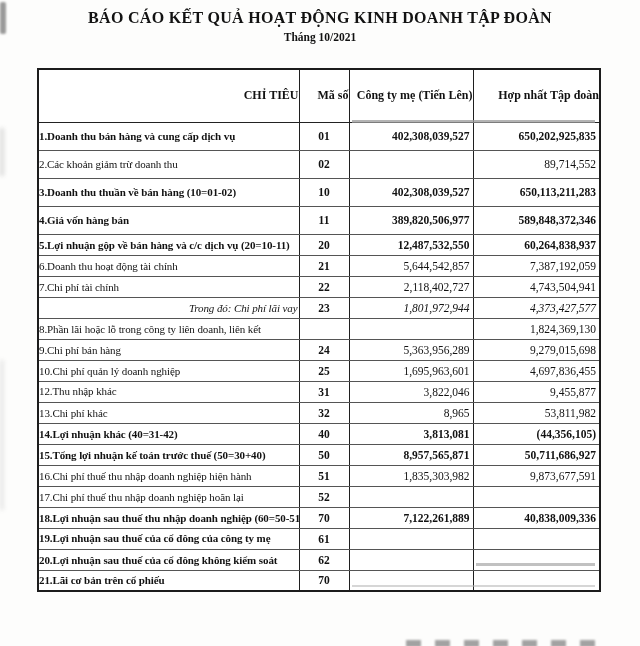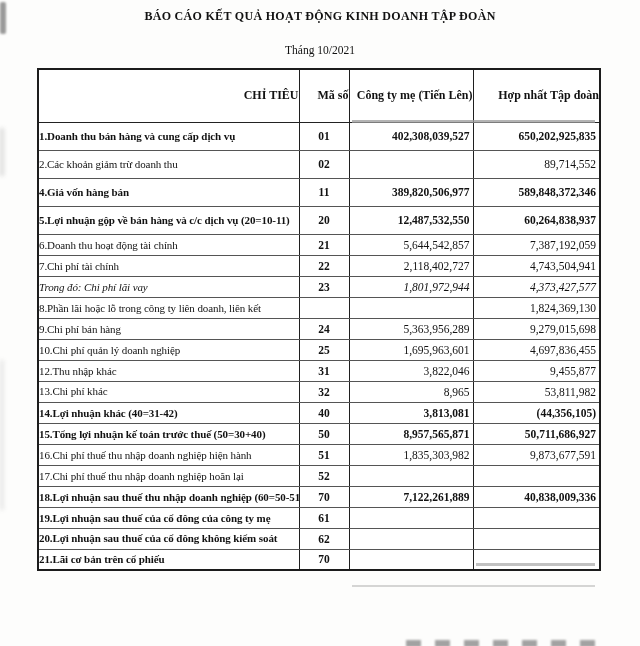--- a/index.html
+++ b/index.html
@@ -9,30 +9,30 @@
     background: #fdfdfc;
     color: #121212;
     font-family: "Liberation Serif", "DejaVu Serif", serif;
     position: relative;
   }
   .page { position: relative; width: 640px; height: 646px; }
 
   .title {
     text-align: center;
     font-weight: bold;
-    font-size: 12px;
+    font-size: 16px;
     letter-spacing: 0.3px;
     padding-top: 9px;
     margin: 0;
   }
   .subtitle {
     text-align: center;
-    font-weight: normal;
+    font-weight: bold;
     font-size: 11.5px;
-    margin-top: 20px;
+    margin-top: 4px;
   }
 
   table.report {
     position: absolute;
     left: 37px; top: 68px;
     width: 562px;
     border-collapse: collapse;
     table-layout: fixed;
     border: 2px solid #1c1c1c;
     background: #fff;
@@ -73,21 +73,21 @@
   tbody tr:nth-child(12) td.label .lbl,
   tbody tr:nth-child(19) td.label .lbl {
     white-space: normal;
     line-height: 1.3;
     padding-top: 2px; padding-bottom: 2px;
   }
   td.code { text-align: center; font-weight: bold; }
   td.num  { text-align: right; padding-right: 3px; }
 
   tr.em-bold td.label, tr.em-bold td.num { font-weight: bold; }
-  tr.em-italic td.label, tr.em-italic td.num { font-style: italic; }
+  tr.em-italic td.label, tr.em-italic td.num { font-style: italic; text-align: right; }
 
   
   .artifact { position: absolute; pointer-events: none; }
   .smudge-top-left   { left: 0; top: 2px;   width: 6px; height: 32px;  background: #3a3a3a; opacity: .5;  filter: blur(1px);  border-radius: 2px; }
   .smudge-left-mid   { left: 0; top: 128px; width: 4px; height: 48px;  background: #777;    opacity: .25; filter: blur(2px); }
   .smudge-left-low   { left: 0; top: 360px; width: 4px; height: 150px; background: #888;    opacity: .18; filter: blur(2px); }
   .streak-header     { left: 352px; top: 120px; width: 243px; height: 3px; background: #9a9a9a; opacity: .75; filter: blur(.4px); }
   .streak-row18      { left: 476px; top: 563px; width: 119px; height: 3px; background: #a0a0a0; opacity: .65; filter: blur(.4px); }
   .streak-row19      { left: 352px; top: 585px; width: 243px; height: 2px; background: #b5b5b5; opacity: .55; filter: blur(.4px); }
   .bottom-text-smudge {
@@ -131,20 +131,28 @@
         <tr class="em-regular">
           <td class="label">
             <div class="lbl">2.Các khoản giảm trừ doanh thu</div>
           </td>
           <td class="code">02</td>
           <td class="num"></td>
           <td class="num">89,714,552</td>
         </tr>
         <tr class="em-bold">
           <td class="label">
+            <div class="lbl">3.Doanh thu thuần về bán hàng (10=01-02)</div>
+          </td>
+          <td class="code">10</td>
+          <td class="num">402,308,039,527</td>
+          <td class="num">650,113,211,283</td>
+        </tr>
+        <tr class="em-bold">
+          <td class="label">
             <div class="lbl">4.Giá vốn hàng bán</div>
           </td>
           <td class="code">11</td>
           <td class="num">389,820,506,977</td>
           <td class="num">589,848,372,346</td>
         </tr>
         <tr class="em-bold">
           <td class="label">
             <div class="lbl">5.Lợi nhuận gộp về bán hàng và c/c dịch vụ (20=10-11)</div>
           </td>

